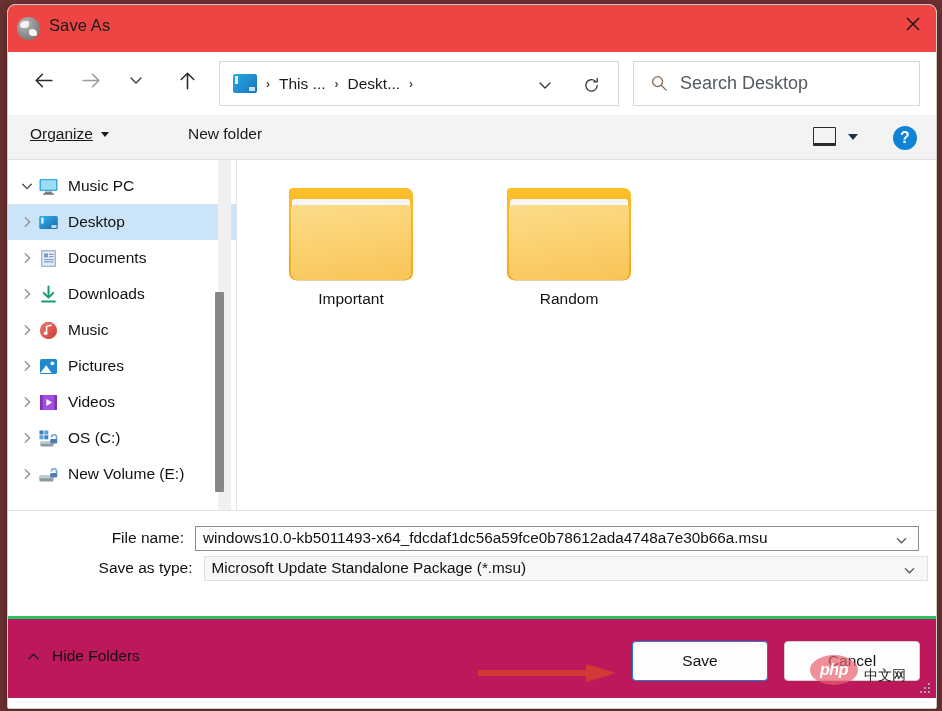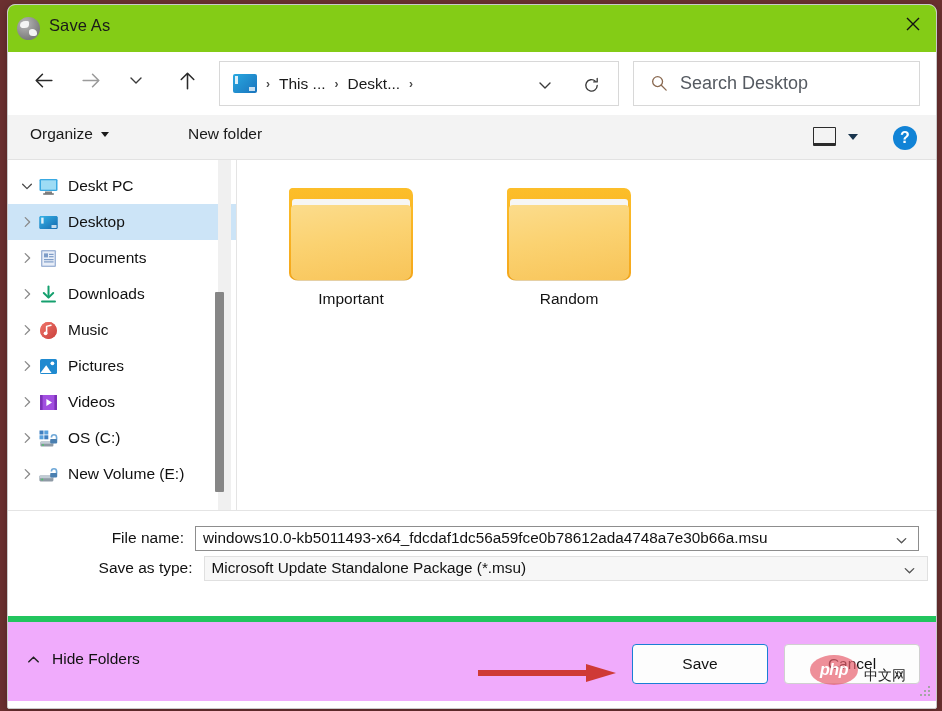--- a/index.html
+++ b/index.html
@@ -29,21 +29,21 @@
     border: 1px solid #c9c9c9;
     border-radius: 8px 8px 2px 2px;
     overflow: hidden;
     box-shadow: 0 2px 10px rgba(0,0,0,.25);
   }
 
   
   .titlebar {
     position: relative;
     height: 47px;
-    background: #84cc16;
+    background: #ef4444;
   }
   .title-icon {
     position: absolute;
     left: 9px;
     top: 12px;
     width: 23px;
     height: 23px;
     border-radius: 50%;
     background: radial-gradient(circle at 35% 30%, #b9b9b9, #7d7d7d 70%);
     overflow: hidden;
@@ -205,20 +205,21 @@
   }
   .tb-organize {
     position: absolute;
     left: 22px;
     top: 10px;
     display: flex;
     align-items: center;
     gap: 8px;
     font-size: 15.5px;
     color: #1a1a1a;
+    text-decoration: underline;
   }
   .tb-caret {
     width: 0; height: 0;
     border-left: 4.5px solid transparent;
     border-right: 4.5px solid transparent;
     border-top: 5px solid #1a1a1a;
     display: inline-block;
   }
   .tb-newfolder {
     position: absolute;
@@ -438,22 +439,22 @@
     height: 28px;
     display: flex;
     align-items: center;
     justify-content: center;
   }
 
   
   .footer {
     position: relative;
     height: 79px;
-    background: #f0abfc;
-    border-top: 6px solid #22c55e;
+    background: #be185d;
+    border-top: 3px solid #22c55e;
   }
   .hide-folders {
     position: absolute;
     left: 18px;
     top: 28px;
     display: flex;
     align-items: center;
     gap: 11px;
     font-size: 15.5px;
     color: #111;
@@ -625,21 +626,21 @@
               </svg>
           </span>
           <span class="tree-ico">
             <svg width="21" height="21" viewBox="0 0 21 21">
               <rect x="1.5" y="3" width="18" height="12" rx="1.3" fill="#39a9e2"></rect>
               <rect x="3" y="4.3" width="15" height="9.4" fill="#9ddcf5"></rect>
               <rect x="7" y="15.5" width="7" height="2.2" fill="#7e7e7e"></rect>
               <rect x="5" y="17.2" width="11" height="1.5" rx=".7" fill="#6d6d6d"></rect>
             </svg>
           </span>
-          <span class="tree-label">Deskt PC</span>
+          <span class="tree-label">Music PC</span>
         </div>
 
         <div class="tree-row indent selected">
           <span class="chev">
             <svg width="14" height="14" viewBox="0 0 16 16">
                 <path d="M6 3 L11 8 L6 13" stroke="#8a8a8a" stroke-width="1.5" fill="none" stroke-linecap="round" stroke-linejoin="round"></path>
               </svg>
           </span>
           <span class="tree-ico">
             <svg width="21" height="21" viewBox="0 0 21 21">

